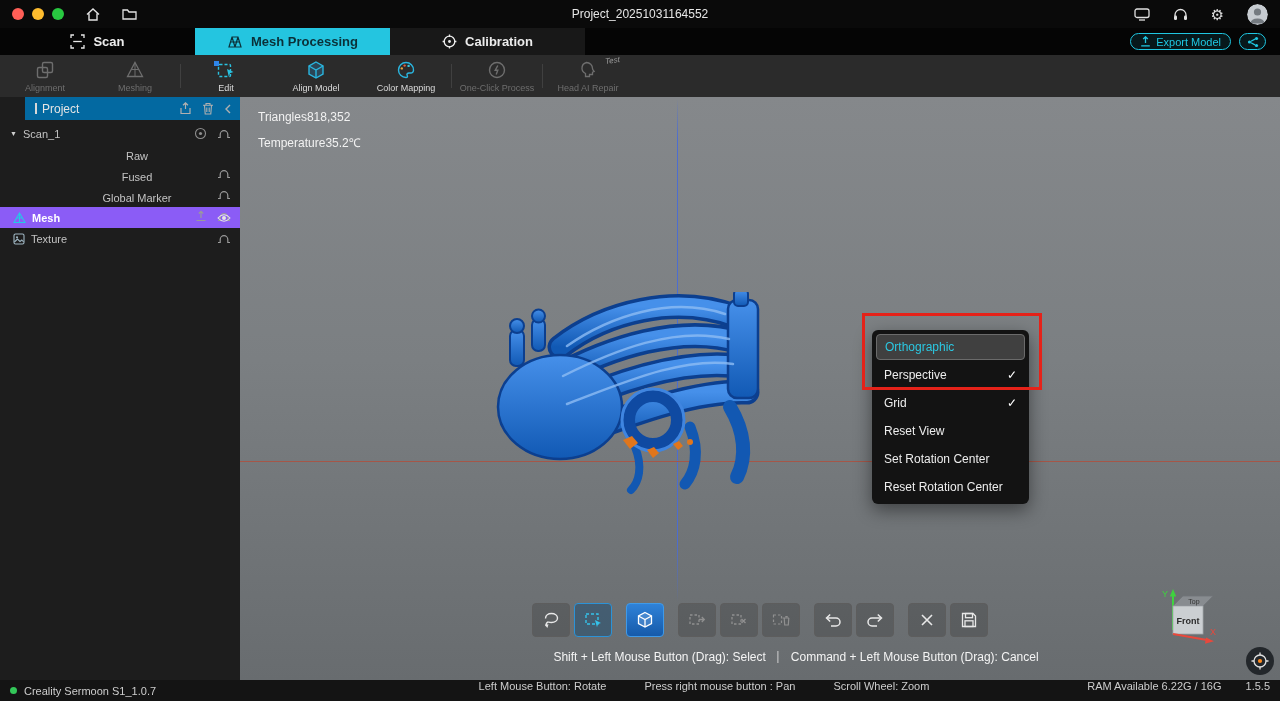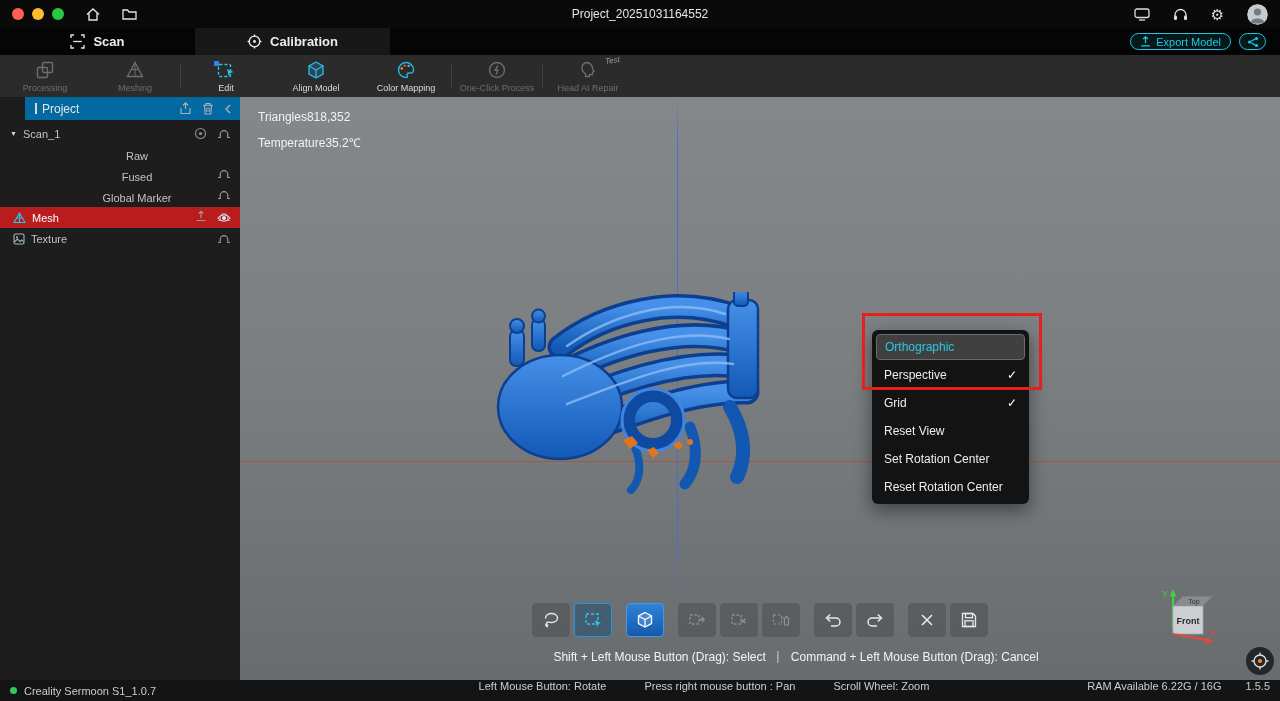--- a/index.html
+++ b/index.html
@@ -40,21 +40,21 @@
 
   
   .sidebar { position:absolute; left:0; top:97px; width:240px; bottom:21px; background:#1d1d1d; z-index:7; }
   .sb-header { height:23px; display:flex; align-items:center; padding:0 9px 0 10px; background:#0369a1;margin-left:25px; }
   .sb-bar { width:2px; height:11px; background:#d8d8d8; margin-right:5px; }
   .sb-title { font-size:12px; color:#e4e4e4; }
   .sb-hicons { margin-left:auto; display:flex; align-items:center; gap:10px; }
   .sb-hicons > * { cursor:pointer; }
   .tree { padding-top:3px; }
   .trow { height:21px; display:flex; align-items:center; gap:6px; font-size:11px; color:#c3c3c3; cursor:pointer; }
-  .trow.sel { background:#b91c1c; color:#fff; }
+  .trow.sel { background:#8b5cf6; color:#fff;font-weight:bold; }
   .lvl0 { padding-left:10px; } .lvl1 { padding-left:13px; } .lvl2 { padding-left:34px;flex-direction:column; }
   .row-icons { margin-left:auto; display:flex; align-items:center; gap:10px; padding-right:9px; }
   .caret { font-size:7px; color:#cfcfcf; }
 
   
   .viewport { position:absolute; left:240px; top:97px; right:0; bottom:21px; background:linear-gradient(180deg,#85888b 0%,#7b7f82 45%,#686c6f 100%); overflow:hidden; }
   .axis-v { position:absolute; left:437px; top:2px; bottom:78px; width:1px; z-index:1;
             background:linear-gradient(180deg,rgba(74,108,212,0) 0%,rgba(74,108,212,0.95) 8%,rgba(74,108,212,0.95) 88%,rgba(74,108,212,0) 100%); }
   .axis-h { position:absolute; left:0; right:0; top:364px; height:1px; background:rgba(168,84,70,0.95); z-index:1; }
   .model { position:absolute; left:235px; top:195px; width:330px; height:210px; z-index:2; }
@@ -136,20 +136,26 @@
   </header>
 
   <nav class="tabbar">
     <div class="tab">
       <svg width="15" height="15" viewBox="0 0 15 15" fill="none" stroke="#e8e8e8" stroke-width="1.3">
           <path d="M1,4 V1 H4 M11,1 H14 V4 M14,11 V14 H11 M4,14 H1 V11"></path>
           <line x1="3.2" y1="7.5" x2="11.8" y2="7.5"></line>
         </svg>
       <span>Scan</span>
     </div>
+    <div class="tab tab-active">
+      <svg width="16" height="14" viewBox="0 0 16 14" fill="none" stroke="#0c323a" stroke-width="1.2">
+          <path d="M2,12 L5,2 H11 L14,12 Z M5,2 L8,12 M11,2 L8,12 M3.4,7 h9.2"></path>
+        </svg>
+      <span>Mesh Processing</span>
+    </div>
     <div class="tab tab-cal">
       <svg width="15" height="15" viewBox="0 0 15 15" fill="none" stroke="#ececec" stroke-width="1.3">
           <circle cx="7.5" cy="7.5" r="5.3"></circle>
           <path d="M7.5,0.6 V3 M7.5,12 v2.4 M0.6,7.5 H3 M12,7.5 h2.4"></path>
           <circle cx="7.5" cy="7.5" r="1.4" fill="#ececec" stroke="none"></circle>
         </svg>
       <span>Calibration</span>
     </div>
     <div class="tab-actions">
       <button class="pill">
@@ -168,21 +174,21 @@
       </button>
     </div>
   </nav>
 
   <div class="ribbon">
     <div class="ritem dis">
       <svg width="20" height="20" viewBox="0 0 20 20" fill="none" stroke="#6e6e6e" stroke-width="1.4">
           <rect x="2.5" y="7.5" width="10" height="10" rx="1.5"></rect>
           <rect x="7.5" y="2.5" width="10" height="10" rx="1.5"></rect>
         </svg>
-      <span class="rlabel">Processing</span>
+      <span class="rlabel">Alignment</span>
     </div>
     <div class="ritem dis">
       <svg width="20" height="20" viewBox="0 0 20 20" fill="none" stroke="#6e6e6e" stroke-width="1.3">
           <path d="M10,2.5 L17.5,16.5 H2.5 Z"></path>
           <path d="M10,2.5 V16.5 M6.2,9.5 H13.8" stroke-width="1"></path>
         </svg>
       <span class="rlabel">Meshing</span>
     </div>
     <div class="rsep"></div>
     <div class="ritem">

